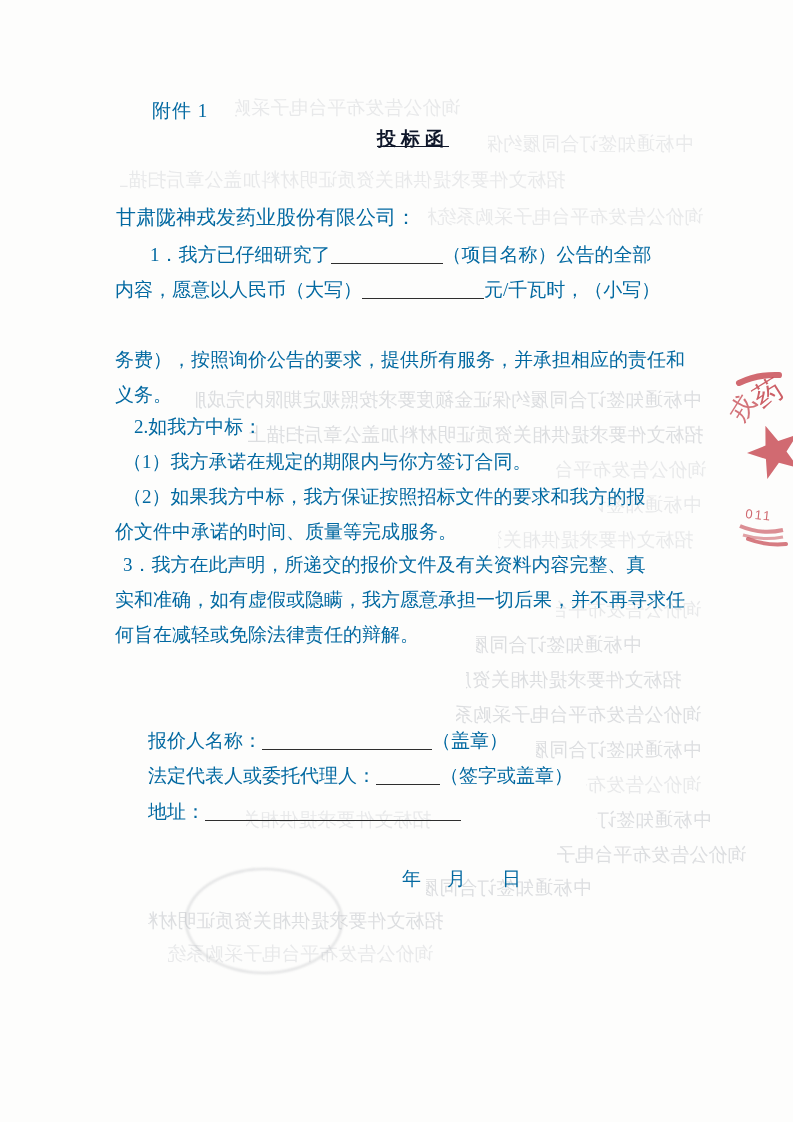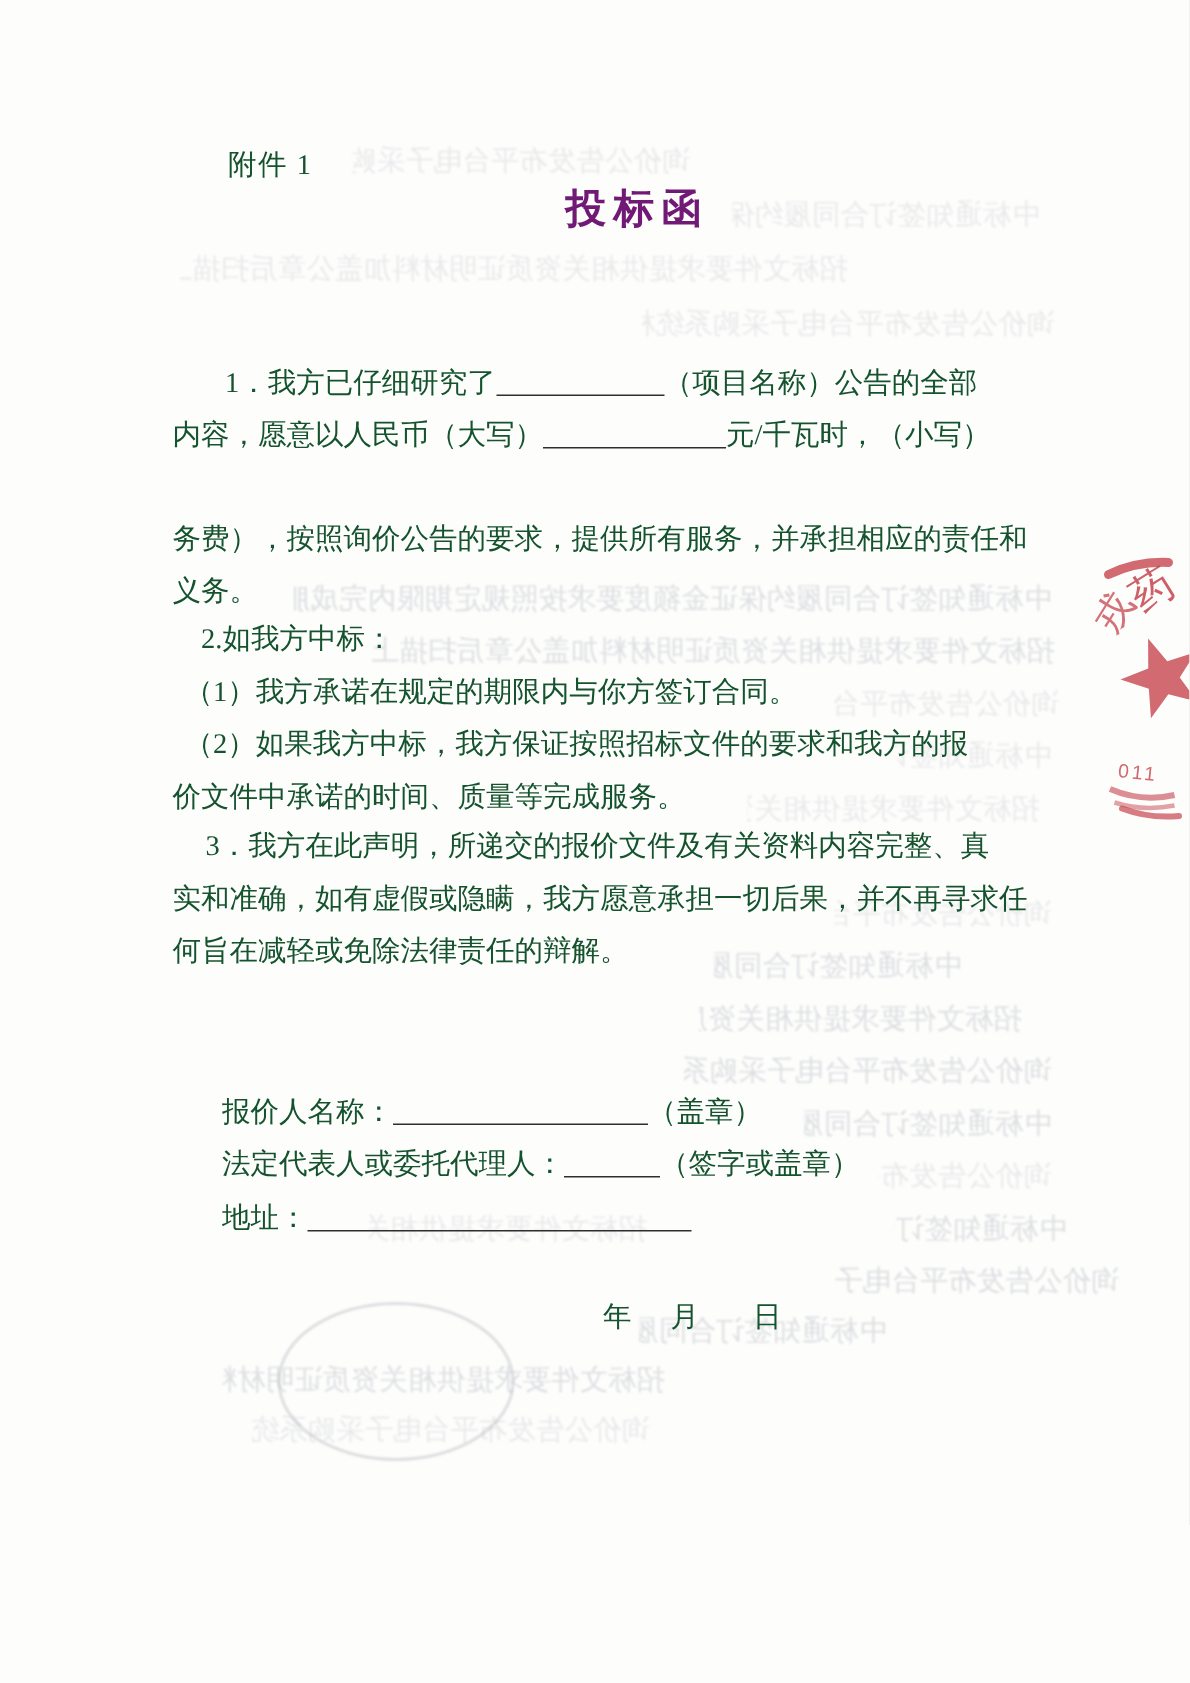--- a/index.html
+++ b/index.html
@@ -10,27 +10,28 @@
     background:#fdfdfc;
     overflow:hidden;
     font-family:"Liberation Serif", serif;
     color:#282828;
   }
   .line {
     position:absolute;
     white-space:nowrap;
     font-size:19px;
     line-height:26px;
-    color:#14532d;
+    color:#0369a1;
   }
   .title {
-    font-size:27px;
+    font-size:19px;
     font-weight:bold;
     letter-spacing:5px;
-    color:#701a75;
+    color:#0f172a;
+    text-decoration:underline;
   }
   .attach { font-size:19px; letter-spacing:1px; }
   .salut { font-size:20px; }
   .blank {
     display:inline-block;
     border-bottom:1.5px solid #2e2e2e;
     height:1em;
     transform:translateY(3px);
   }
   .b112 { width:112px; }
@@ -94,36 +95,37 @@
   <div class="bleed" style="left:426px; top:876px; width:165px;">中标通知签订合同履约保证金额度要求按照规定期限内完成服务内容</div>
   <div class="bleed" style="left:148px; top:909px; width:295px;">招标文件要求提供相关资质证明材料加盖公章后扫描上传至平台备查</div>
   <div class="bleed light" style="left:168px; top:942px; width:265px;">询价公告发布平台电子采购系统相关资料备案通知书面材料报送要求</div>
 
   <div class="stamp-bleed-circle"></div>
 
   <div class="line attach" style="left:152px; top:98px;">附件 1</div>
 
   <div class="line title" style="left:377px; top:126px;">投标函</div>
 
+  <div class="line salut" style="left:116px; top:204px;">甘肃陇神戎发药业股份有限公司：</div>
 
   <div class="line" style="left:150px; top:242px;">
     <span>1．我方已仔细研究了</span><span class="blank b112"></span><span>（项目名称）公告的全部</span>
   </div>
   <div class="line" style="left:115px; top:277px;">
     <span>内容，愿意以人民币（大写）</span><span class="blank b122"></span><span>元/千瓦时，（小写）</span>
   </div>
   <div class="line" style="left:115px; top:347px;">务费），按照询价公告的要求，提供所有服务，并承担相应的责任和</div>
   <div class="line" style="left:115px; top:382px;">义务。</div>
 
   <div class="line" style="left:134px; top:414px;">2.如我方中标：</div>
   <div class="line" style="left:123px; top:449px;text-align:center;">（1）我方承诺在规定的期限内与你方签订合同。</div>
   <div class="line" style="left:123px; top:484px;">（2）如果我方中标，我方保证按照招标文件的要求和我方的报</div>
   <div class="line" style="left:115px; top:519px;">价文件中承诺的时间、质量等完成服务。</div>
 
-  <div class="line" style="left:123px; top:552px;margin-left:14px;">3．我方在此声明，所递交的报价文件及有关资料内容完整、真</div>
+  <div class="line" style="left:123px; top:552px;">3．我方在此声明，所递交的报价文件及有关资料内容完整、真</div>
   <div class="line" style="left:115px; top:587px;">实和准确，如有虚假或隐瞒，我方愿意承担一切后果，并不再寻求任</div>
   <div class="line" style="left:115px; top:622px;">何旨在减轻或免除法律责任的辩解。</div>
 
   <div class="line" style="left:148px; top:728px;">
     <span>报价人名称：</span><span class="blank b170"></span><span>（盖章）</span>
   </div>
   <div class="line" style="left:148px; top:763px;">
     <span>法定代表人或委托代理人：</span><span class="blank b64"></span><span>（签字或盖章）</span>
   </div>
   <div class="line" style="left:148px; top:799px;">

